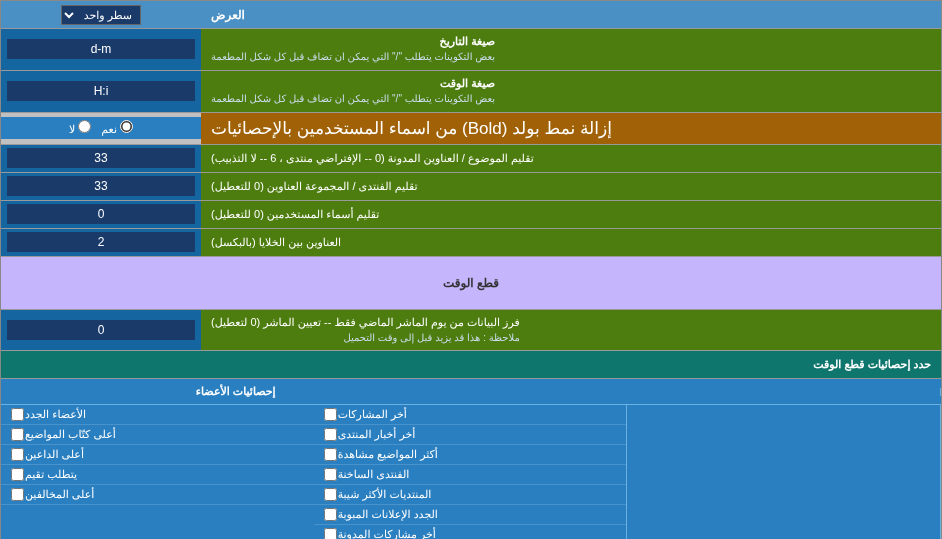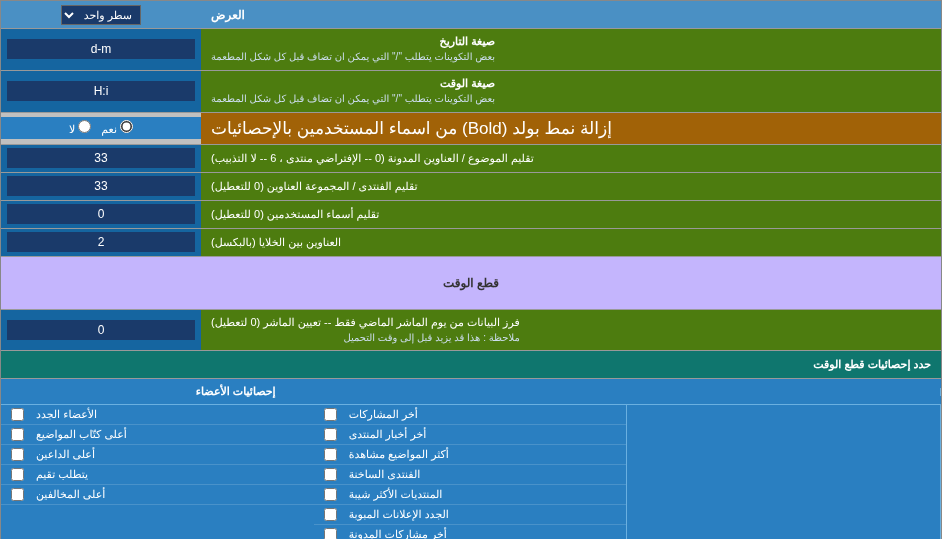--- a/index.html
+++ b/index.html
@@ -187,21 +187,21 @@
     }
 
     .checkbox-item {
       display: flex;
       align-items: center;
       justify-content: flex-end;
       padding: 3px 10px;
       color: #fff;
       font-size: 11px;
       border-bottom: 1px solid rgba(255,255,255,0.15);
-      gap: 12px;
+      gap: 1px;
       direction: rtl;
     }
 
     .checkbox-item input[type="checkbox"] {
       accent-color: #fff;
     }
 
     .limit-row {
       background: #0f766e;
       display: flex;

